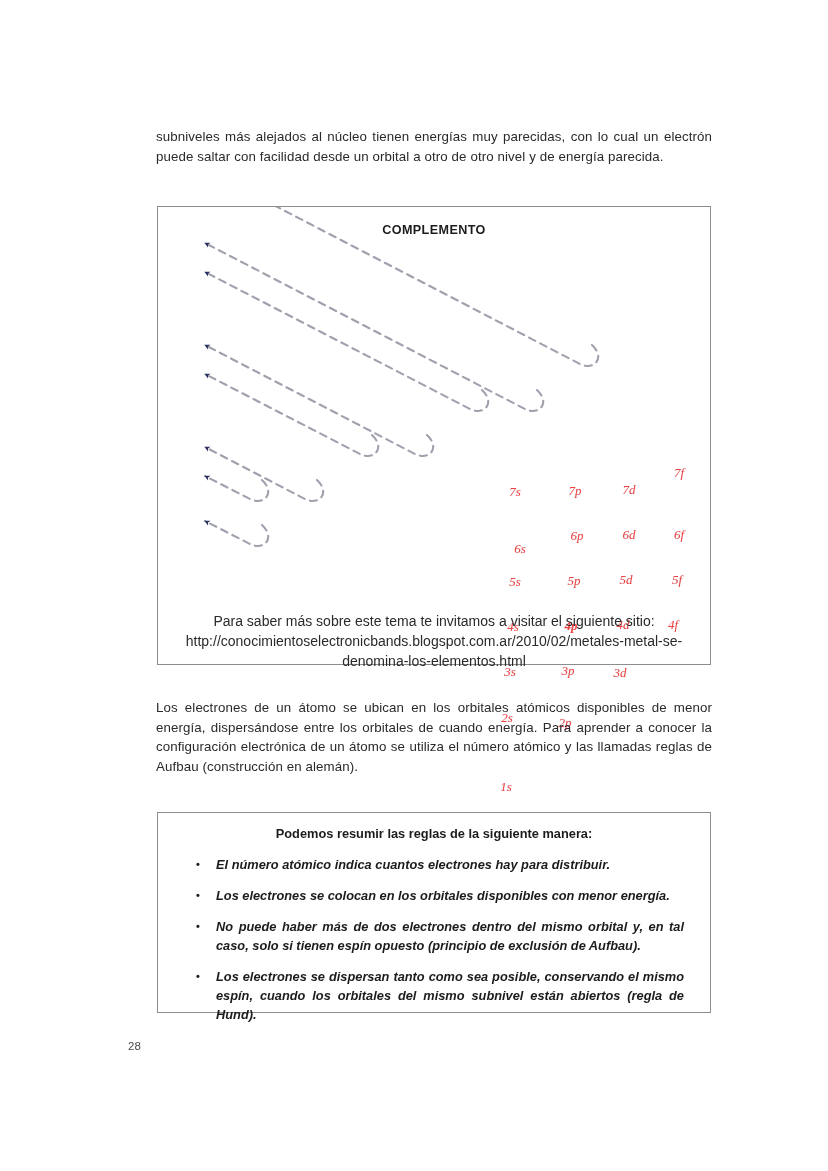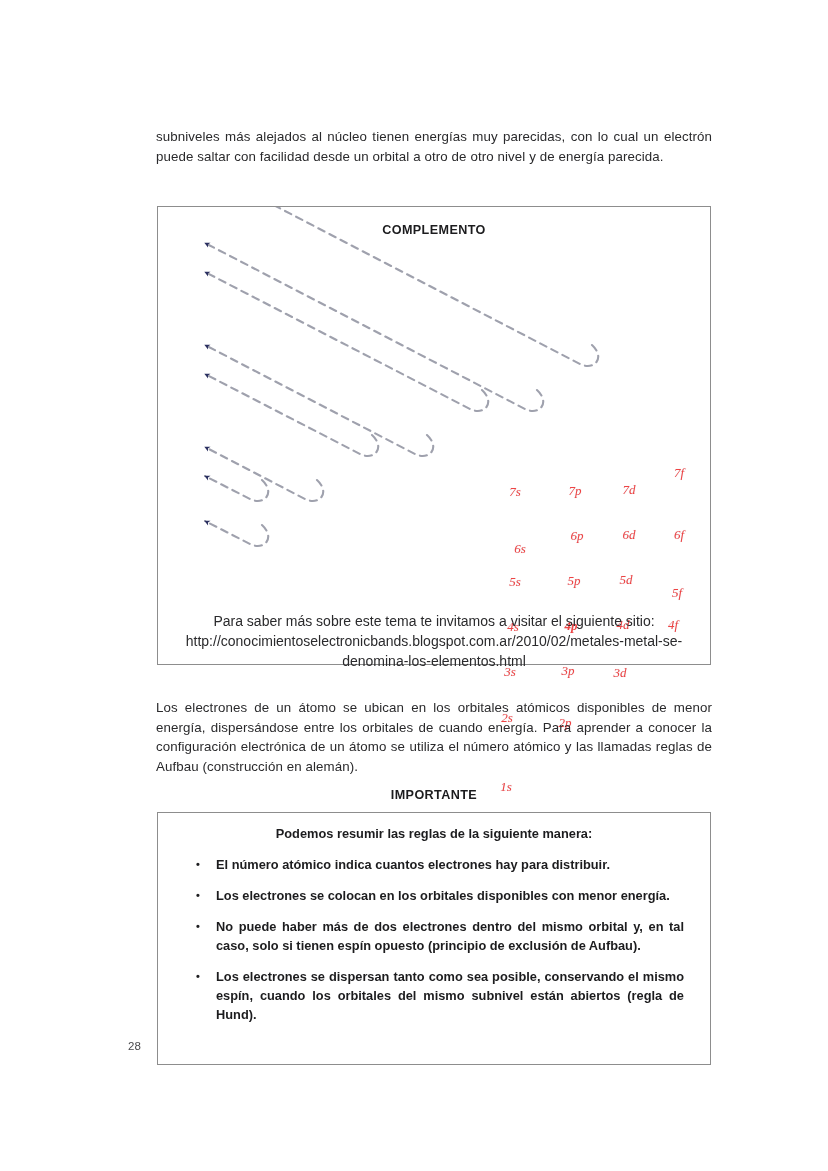--- a/index.html
+++ b/index.html
@@ -88,20 +88,21 @@
   .imp-bullet {
     flex: 0 0 36px;
     text-align: center;
     font-size: 11px;
     line-height: 19px;
     color: #1c1c1e;
   }
   .imp-text {
     flex: 1 1 auto;
     text-align: justify;
+    font-style: italic;
   }
 
   
   .pagenum {
     position: absolute;
     left: 128px;
     top: 1028px;
     font-size: 11.5px;
     color: #4a4a4d;
   }
@@ -170,21 +171,21 @@
       <span class="orb-label" style="left:521px; top:266px;">7f</span>
 
       <span class="orb-label" style="left:362px; top:342px;">6s</span>
       <span class="orb-label" style="left:419px; top:329px;">6p</span>
       <span class="orb-label" style="left:471px; top:328px;">6d</span>
       <span class="orb-label" style="left:521px; top:328px;">6f</span>
 
       <span class="orb-label" style="left:357px; top:375px;">5s</span>
       <span class="orb-label" style="left:416px; top:374px;">5p</span>
       <span class="orb-label" style="left:468px; top:373px;">5d</span>
-      <span class="orb-label" style="left:519px; top:386px;">5f</span>
+      <span class="orb-label" style="left:519px; top:373px;">5f</span>
 
       <span class="orb-label" style="left:355px; top:420px;">4s</span>
       <span class="orb-label" style="left:413px; top:419px;font-weight:bold;">4p</span>
       <span class="orb-label" style="left:465px; top:418px;">4d</span>
       <span class="orb-label" style="left:515px; top:418px;">4f</span>
 
       <span class="orb-label" style="left:352px; top:465px;">3s</span>
       <span class="orb-label" style="left:410px; top:464px;">3p</span>
       <span class="orb-label" style="left:462px; top:466px;">3d</span>
 
@@ -192,24 +193,22 @@
       <span class="orb-label" style="left:407px; top:516px;">2p</span>
 
       <span class="orb-label" style="left:348px; top:580px;">1s</span>
     </div>
 
     <div class="caption" style="top:404px;">Para saber más sobre este tema te invitamos a visitar el siguiente sitio: http://conocimientoselectronicbands.blogspot.com.ar/2010/02/metales-metal-se-denomina-los-elementos.html</div>
   </div>
 
   <div class="para" style="left:156px; top:686px; width:556px;">Los electrones de un átomo se ubican en los orbitales atómicos disponibles de menor energía, dispersándose entre los orbitales de cuando energía. Para aprender a conocer la configuración electrónica de un átomo se utiliza el número atómico y las llamadas reglas de Aufbau (construcción en alemán).</div>
 
-  <div style="position:absolute; left:157px; top:776px; width:554px; text-align:center;
-              font-size:12.6px; font-weight:bold; letter-spacing:0.4px; color:#1c1c1e;">IMPORTANTE</div>
-
-  <div class="box" style="left:157px; top:800px; width:554px; height:253px;">
+
+  <div class="box" style="left:157px; top:800px; width:554px; height:201px;">
 
     <div class="imp-lead" style="top:13px;">Podemos resumir las reglas de la siguiente manera:</div>
 
     <div class="imp-list">
       <div class="imp-item">
         <span class="imp-bullet">•</span>
         <span class="imp-text">El número atómico indica cuantos electrones hay para distribuir.</span>
       </div>
       <div class="imp-item">
         <span class="imp-bullet">•</span>

